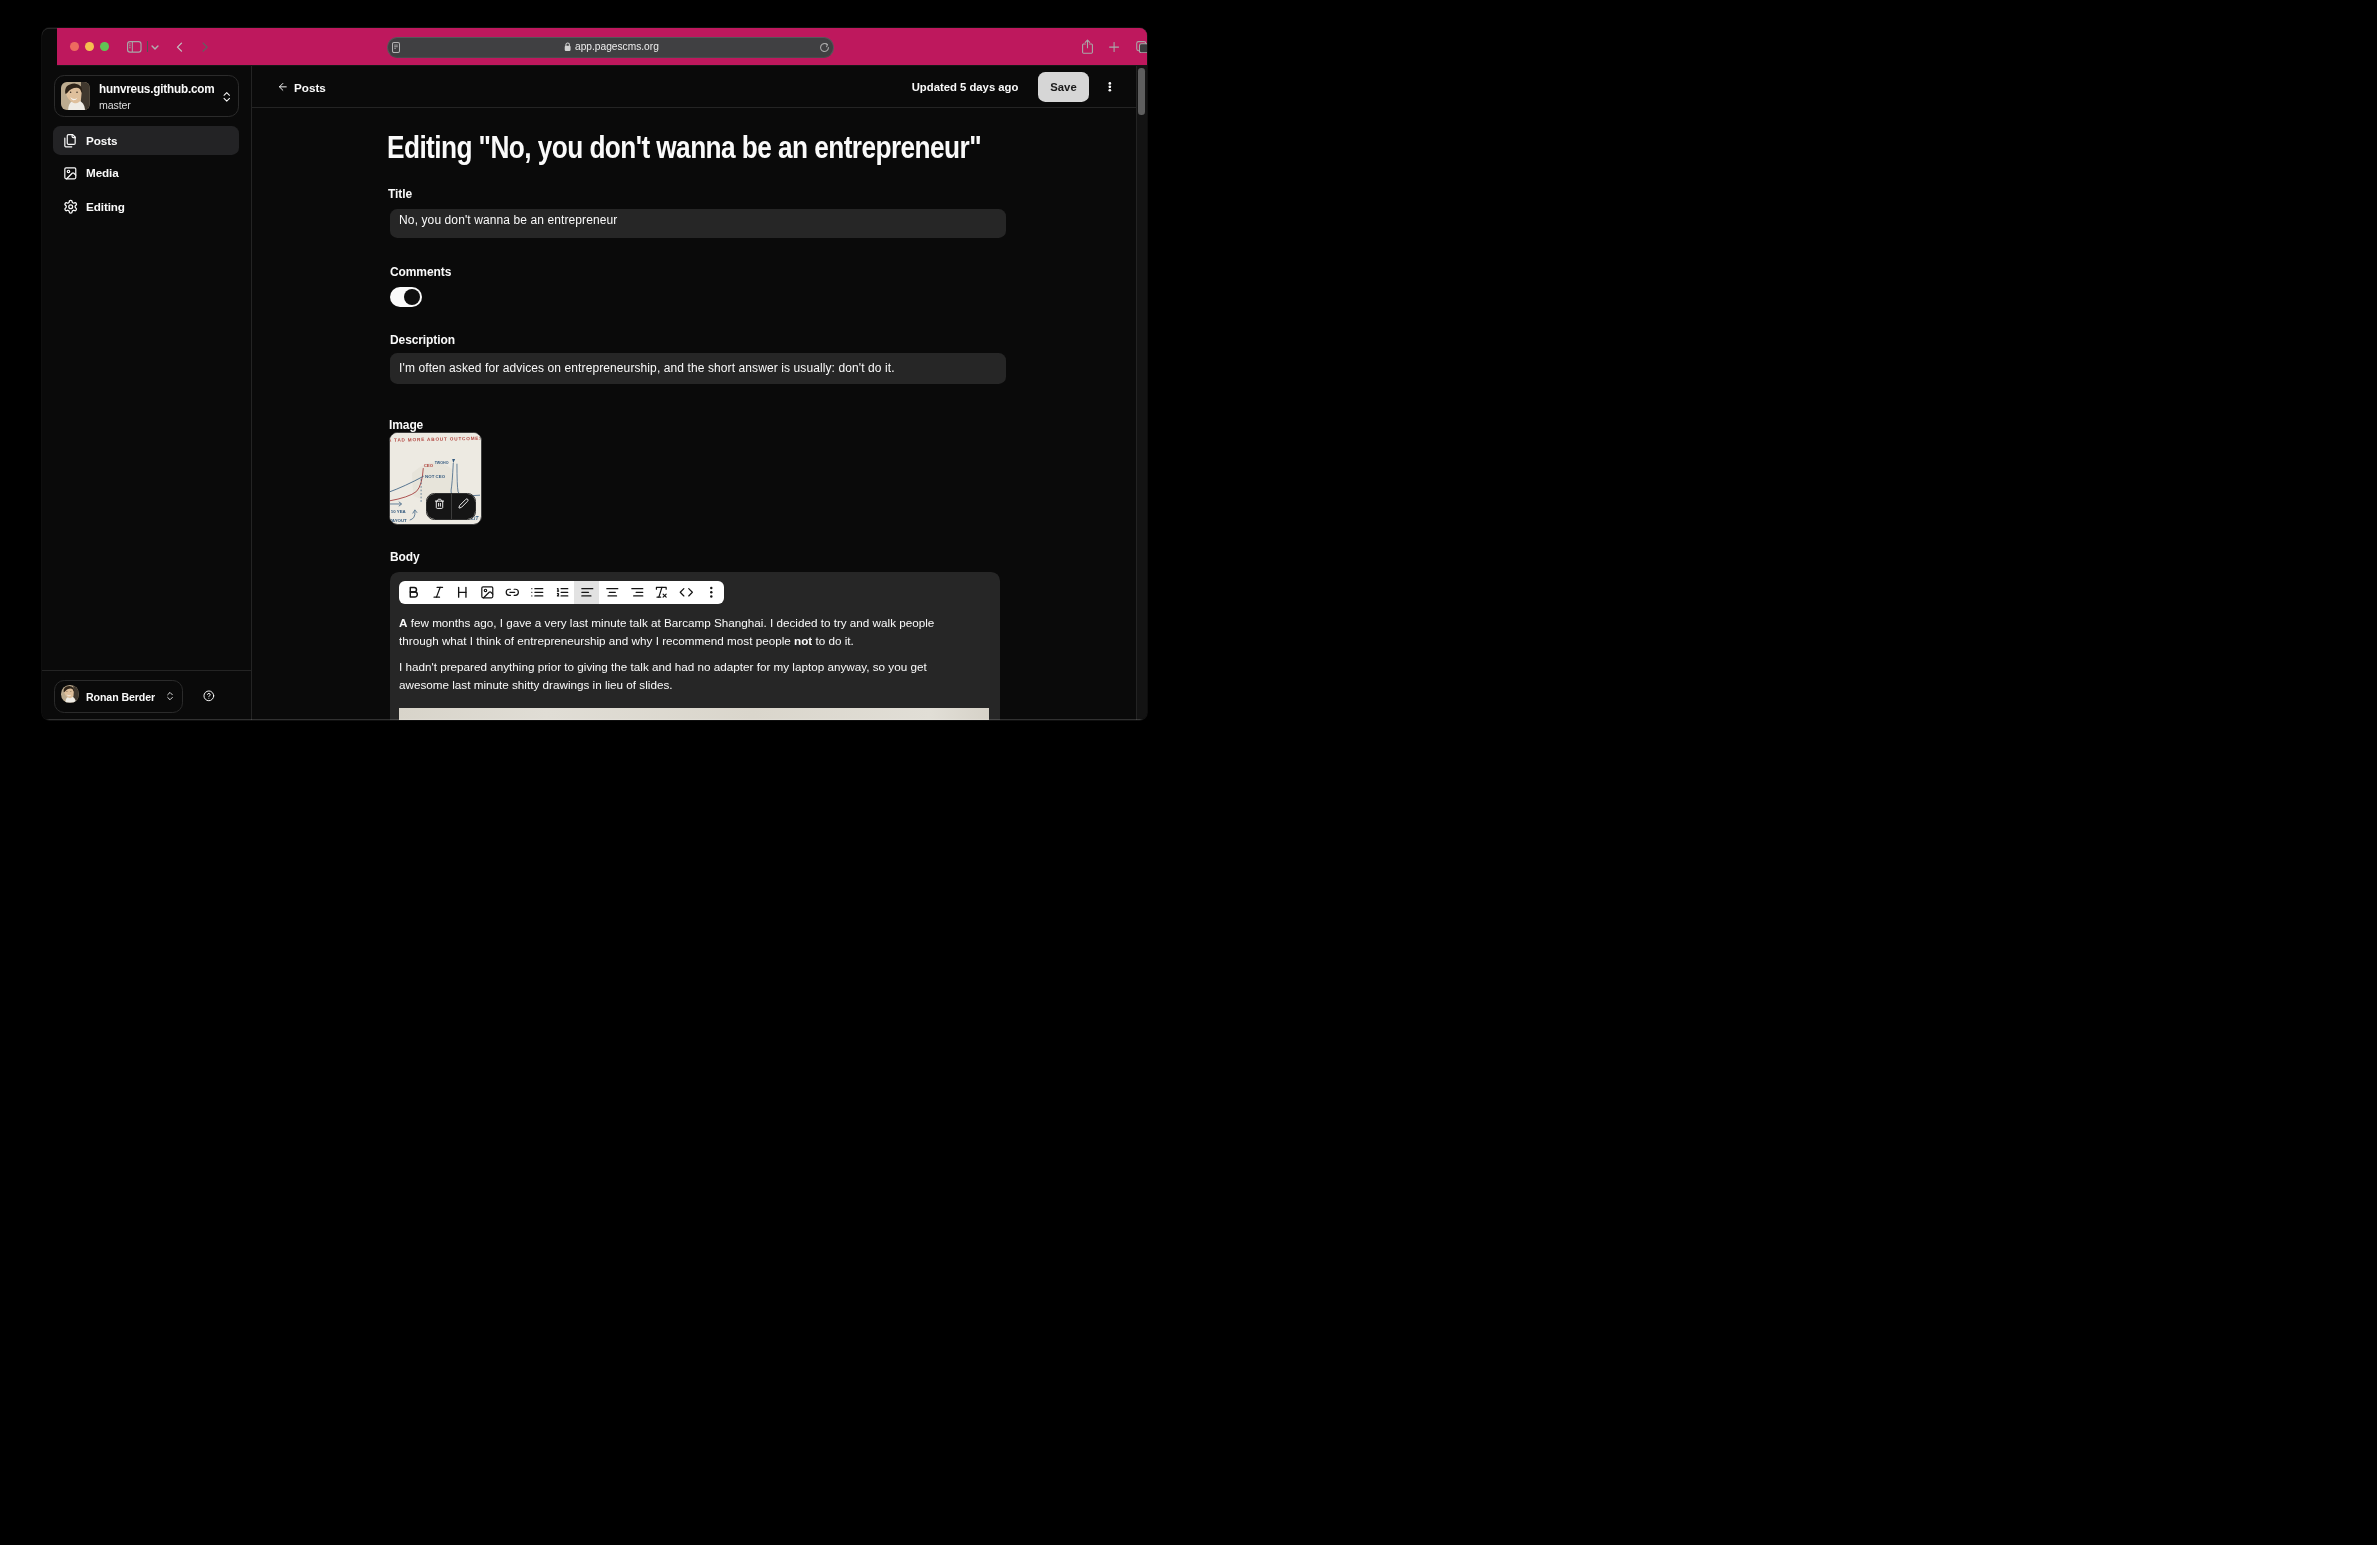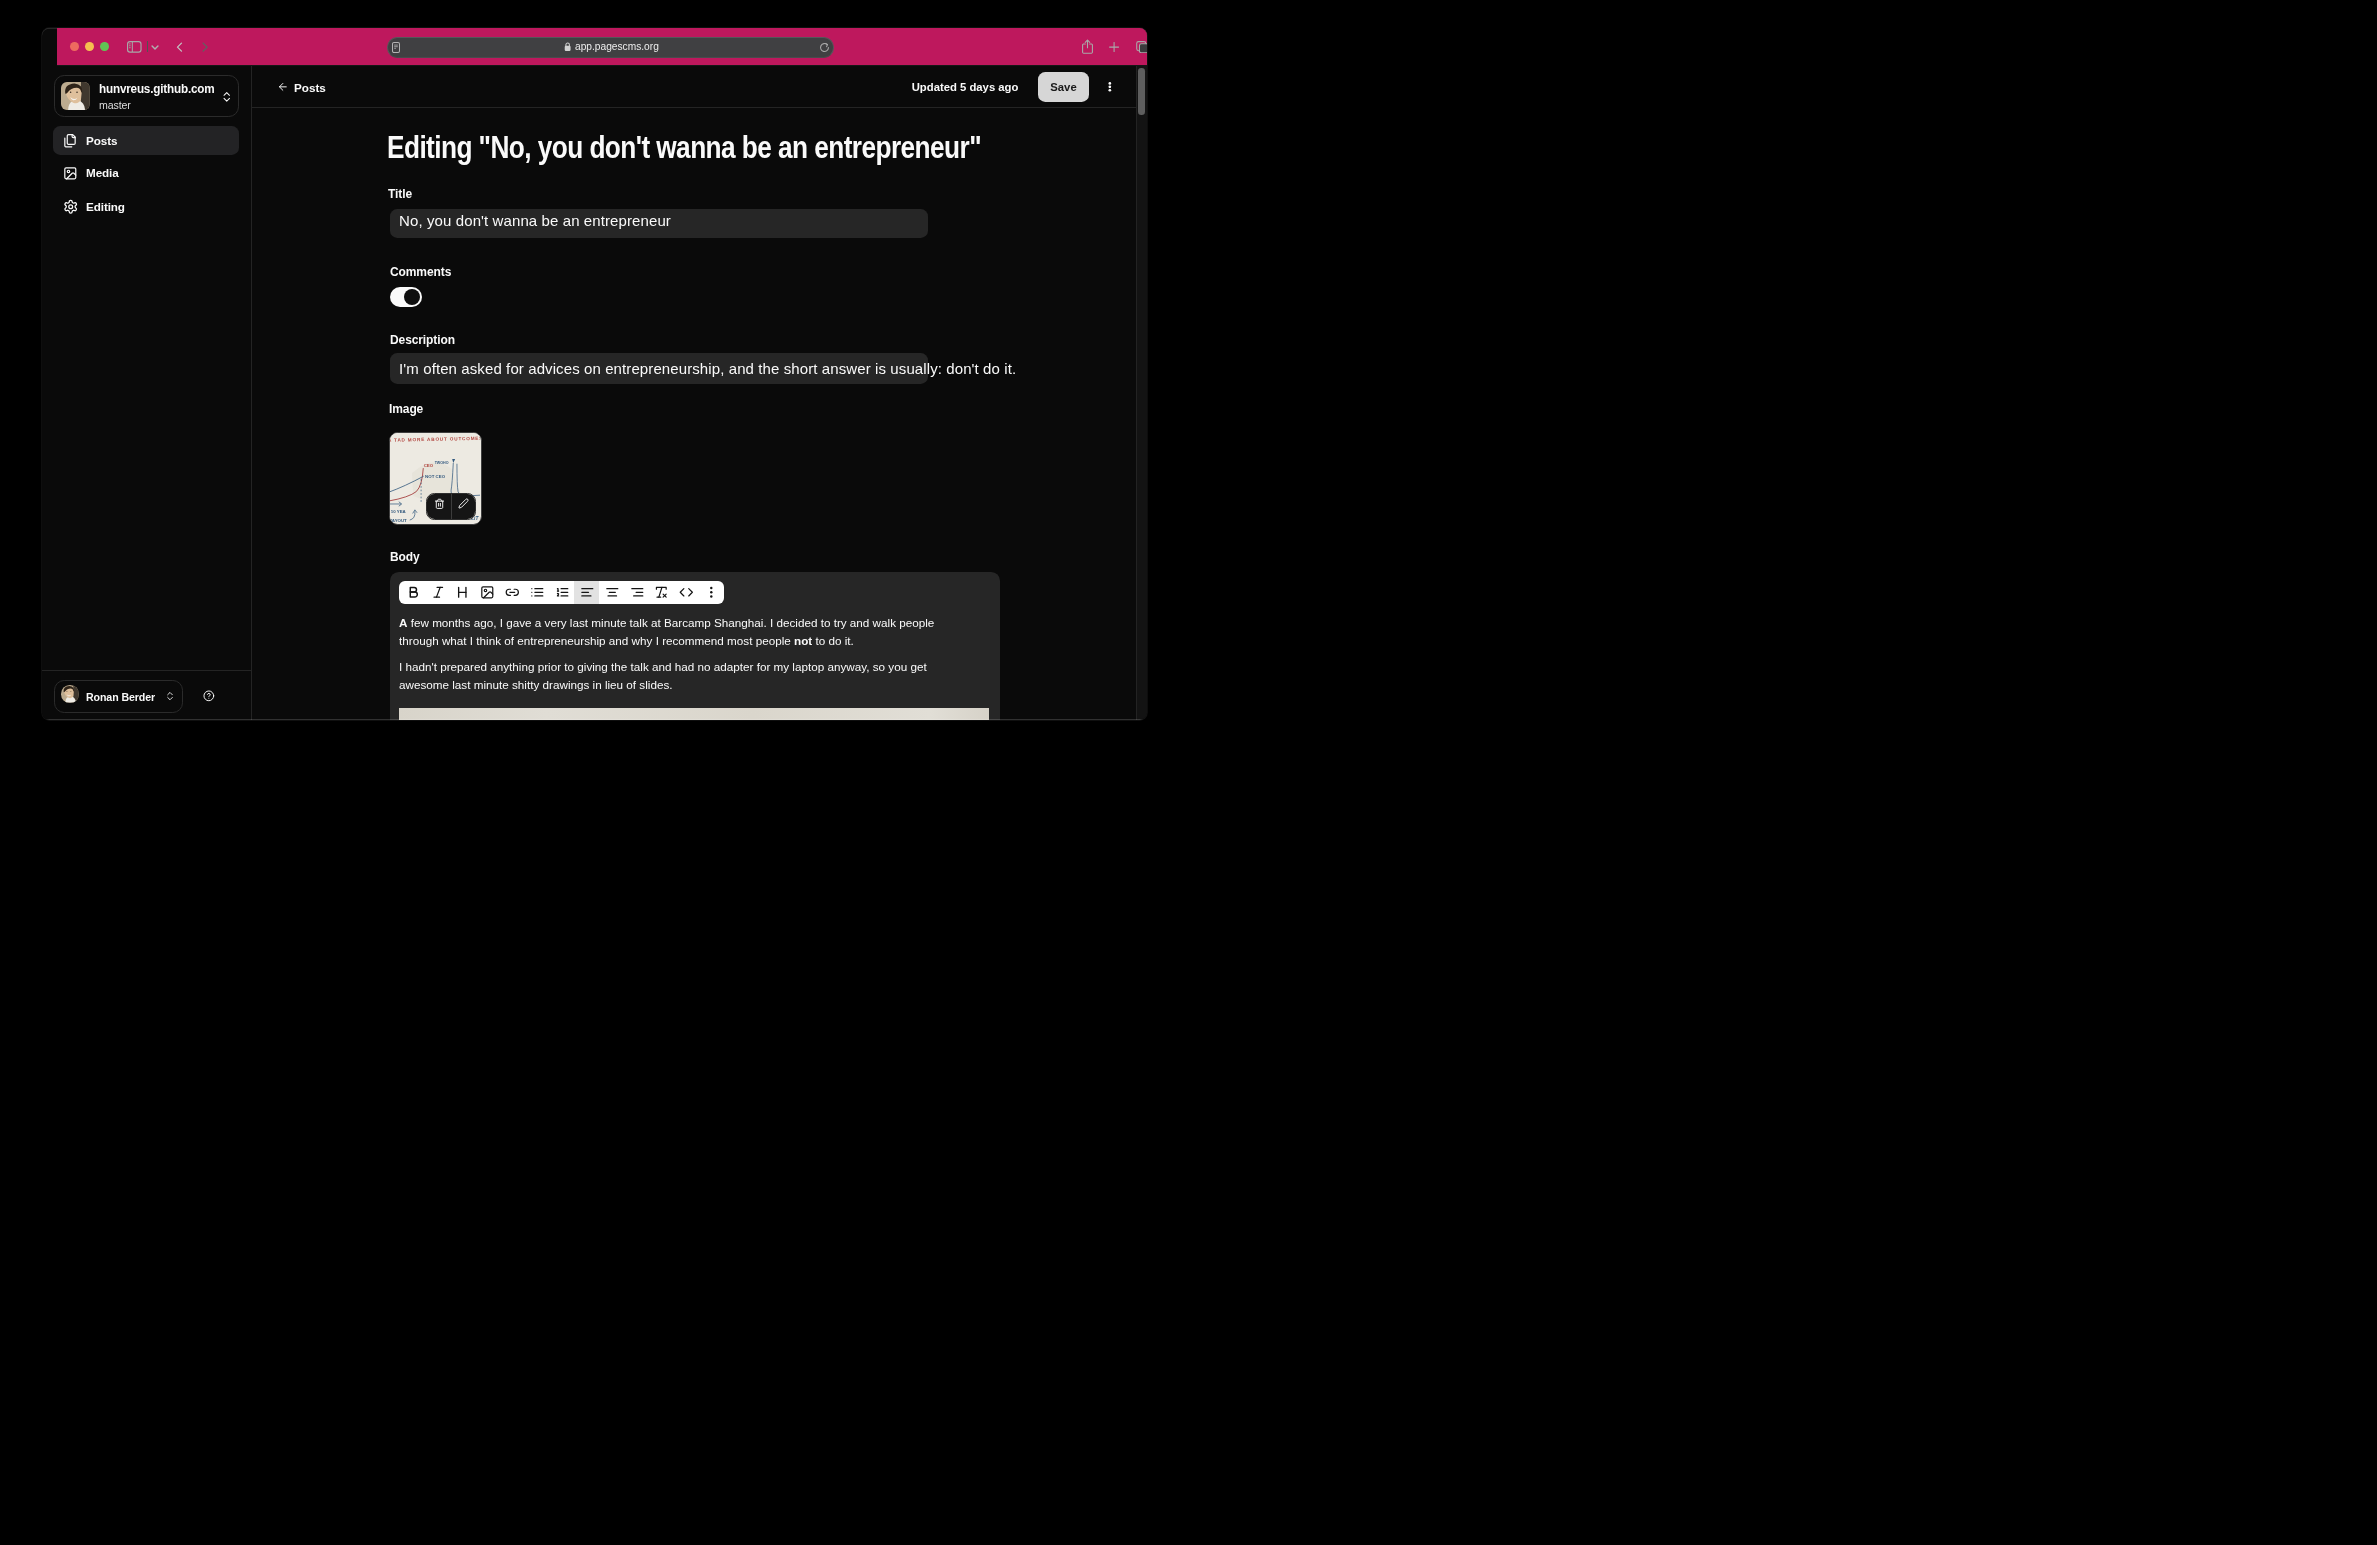--- a/index.html
+++ b/index.html
@@ -17,22 +17,22 @@
   svg { display:block; }
   #sidebar { position:absolute; left:0; top:38px; width:210px; bottom:0;
     border-right:0.7px solid #242424; background:#0a0a0a; }
   #main { position:absolute; left:210px; top:38px; right:0; bottom:0; }
   #mainhdr { position:absolute; left:0; top:0; right:10.6px; height:42px;
     border-bottom:0.7px solid #242424; }
   .pill { position:absolute; border:0.7px solid #2b2b2b; border-radius:10.2px; }
   .navitem { position:absolute; left:11.2px; width:186px; height:29px; border-radius:7.3px; }
   .navtxt { position:absolute; left:44px; font-size:11.7px; font-weight:600; color:#fafafa; letter-spacing:-0.1px; }
   .label { position:absolute; font-size:12px; font-weight:600; color:#fafafa; line-height:14.6px; letter-spacing:-0.1px; }
-  .field { position:absolute; left:348px; width:538px; background:#262626; border-radius:7.3px;
-    color:#fafafa; font-size:15px; }
+  .field { position:absolute; left:348px; width:616px; background:#262626; border-radius:7.3px;
+    color:#fafafa; font-size:12px; }
   .ftext { position:absolute; left:9.1px; top:0; line-height:29px; white-space:nowrap; }
 </style>
 </head>
 <body>
 <div id="win">
 
   <div id="titlebar">
     <div class="tl" style="left:13px; background:#ed6a5f;"></div>
     <div class="tl" style="left:28px; background:#f5bf4f;"></div>
     <div class="tl" style="left:43px; background:#61c554;"></div>
@@ -187,21 +187,21 @@
     <div class="label" style="left:138px; top:199px;">Comments</div>
     <div class="abs" style="left:138px; top:221px; width:31.5px; height:20px; border-radius:10px; background:#fafafa;">
       <div class="abs" style="left:13.7px; top:1.9px; width:16px; height:16px; border-radius:50%; background:#0e0e0e;"></div>
     </div>
 
     <div class="label" style="left:138px; top:267px;">Description</div>
     <div class="field" style="left:138px; top:287px; height:31px;">
         <div class="ftext" style="line-height:31px; letter-spacing:0.1px;">I'm often asked for advices on entrepreneurship, and the short answer is usually: don't do it.</div>
       </div>
 
-    <div class="label" style="left:137px; top:336px;">Image</div>
+    <div class="label" style="left:137px; top:352px;">Image</div>
 
     <div class="abs" style="left:137px; top:366px; width:93px; height:93px; border-radius:8.8px; border:1.5px solid #3f3f3f; overflow:hidden; background:#edeae3;">
       <svg width="90" height="90" viewBox="0 0 123 123">
         <rect width="123" height="123" fill="#edeae2"></rect>
         <path d="M30 55 Q60 28 85 50 L98 88 Q62 100 32 86 Z" fill="#e3e0d6" opacity="0.6"></path>
         <text x="-3" y="12" font-size="6.4" fill="#b2453f" font-family="Liberation Sans" font-weight="600" letter-spacing="1.1" transform="rotate(-1.2)">A TAD MORE ABOUT OUTCOMES</text>
         <text x="46" y="46" font-size="6" fill="#b2453f" font-weight="bold">CEO</text>
         <text x="48" y="61.5" font-size="6" fill="#33597e" font-weight="bold">NOT CEO</text>
         <path d="M-2 93 Q26 88 36 80 Q44 72 45.5 48" fill="none" stroke="#a33b3b" stroke-width="1.2"></path>
         <path d="M-2 81 Q20 73 46 59" fill="none" stroke="#33597e" stroke-width="1.1"></path>

